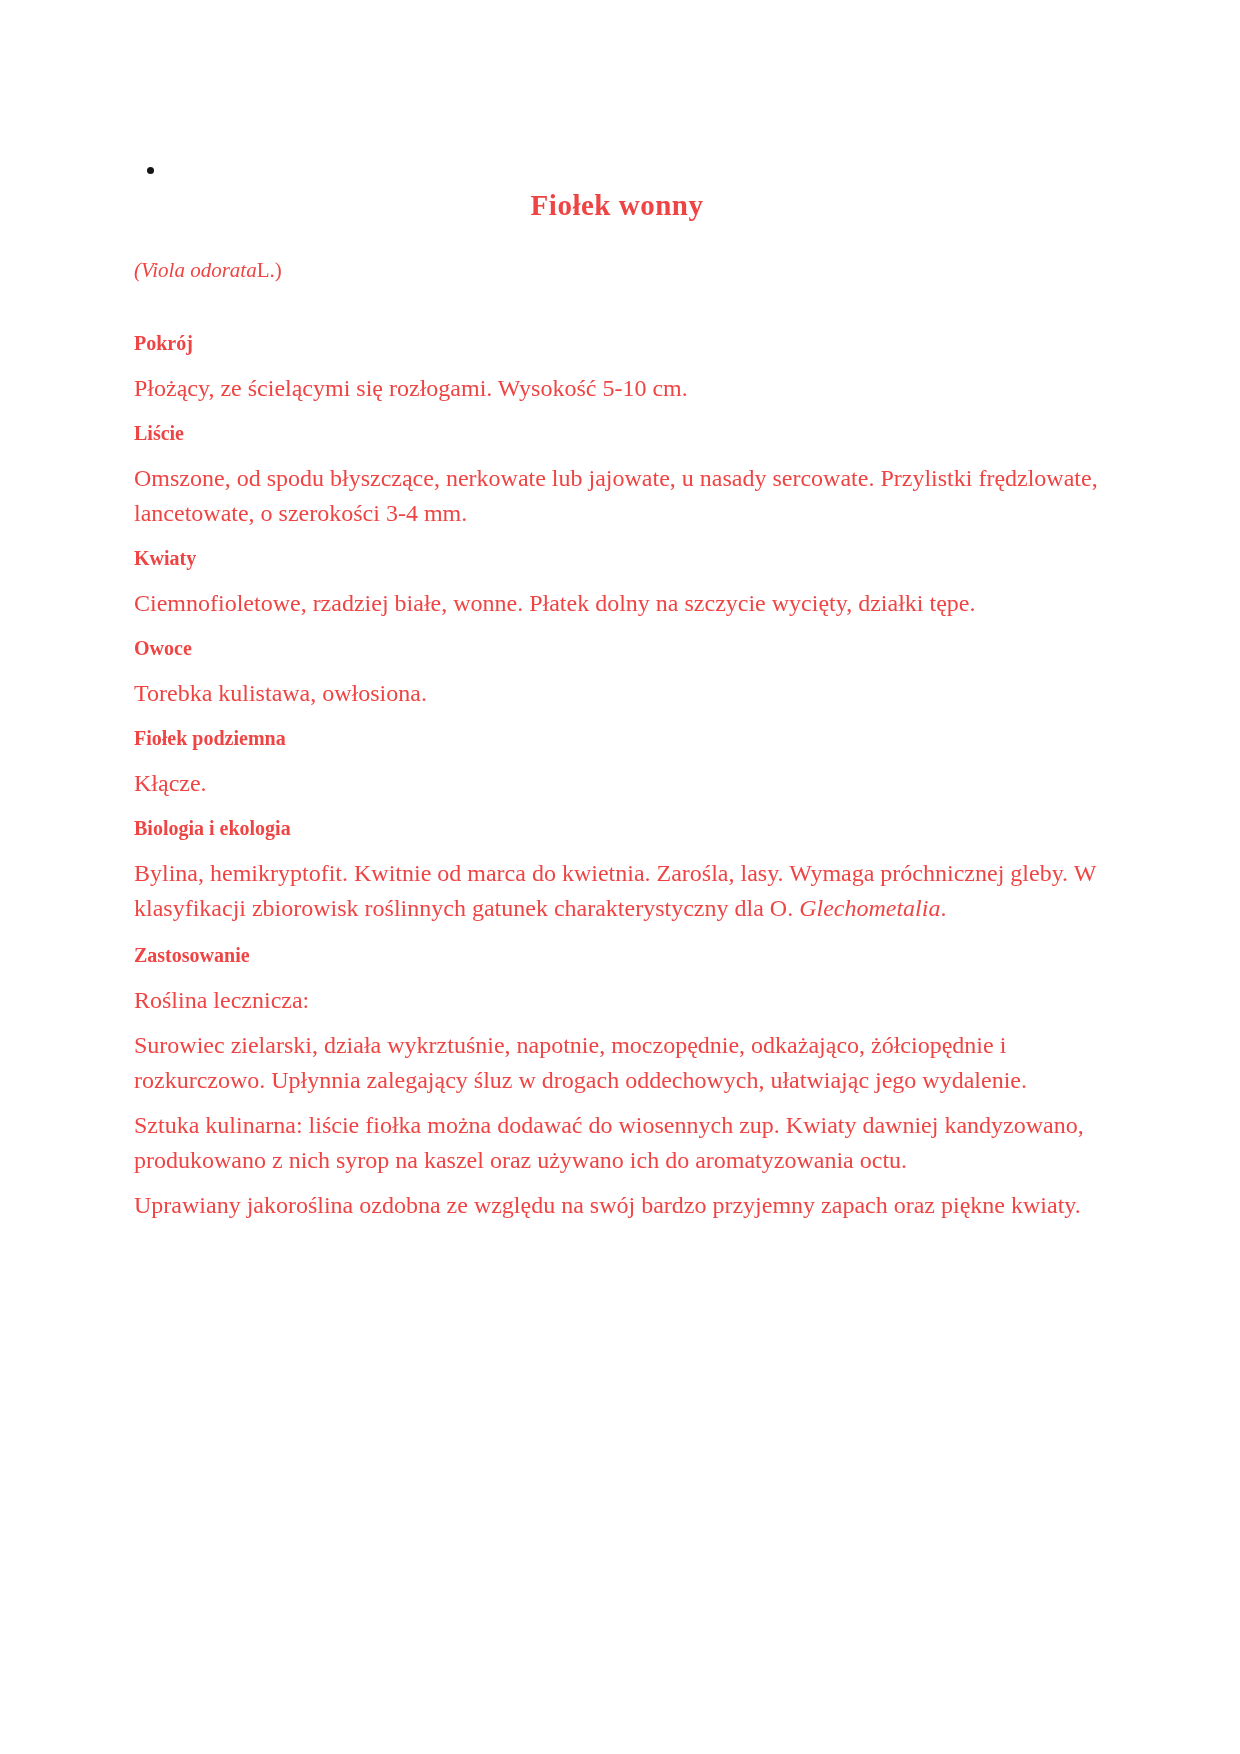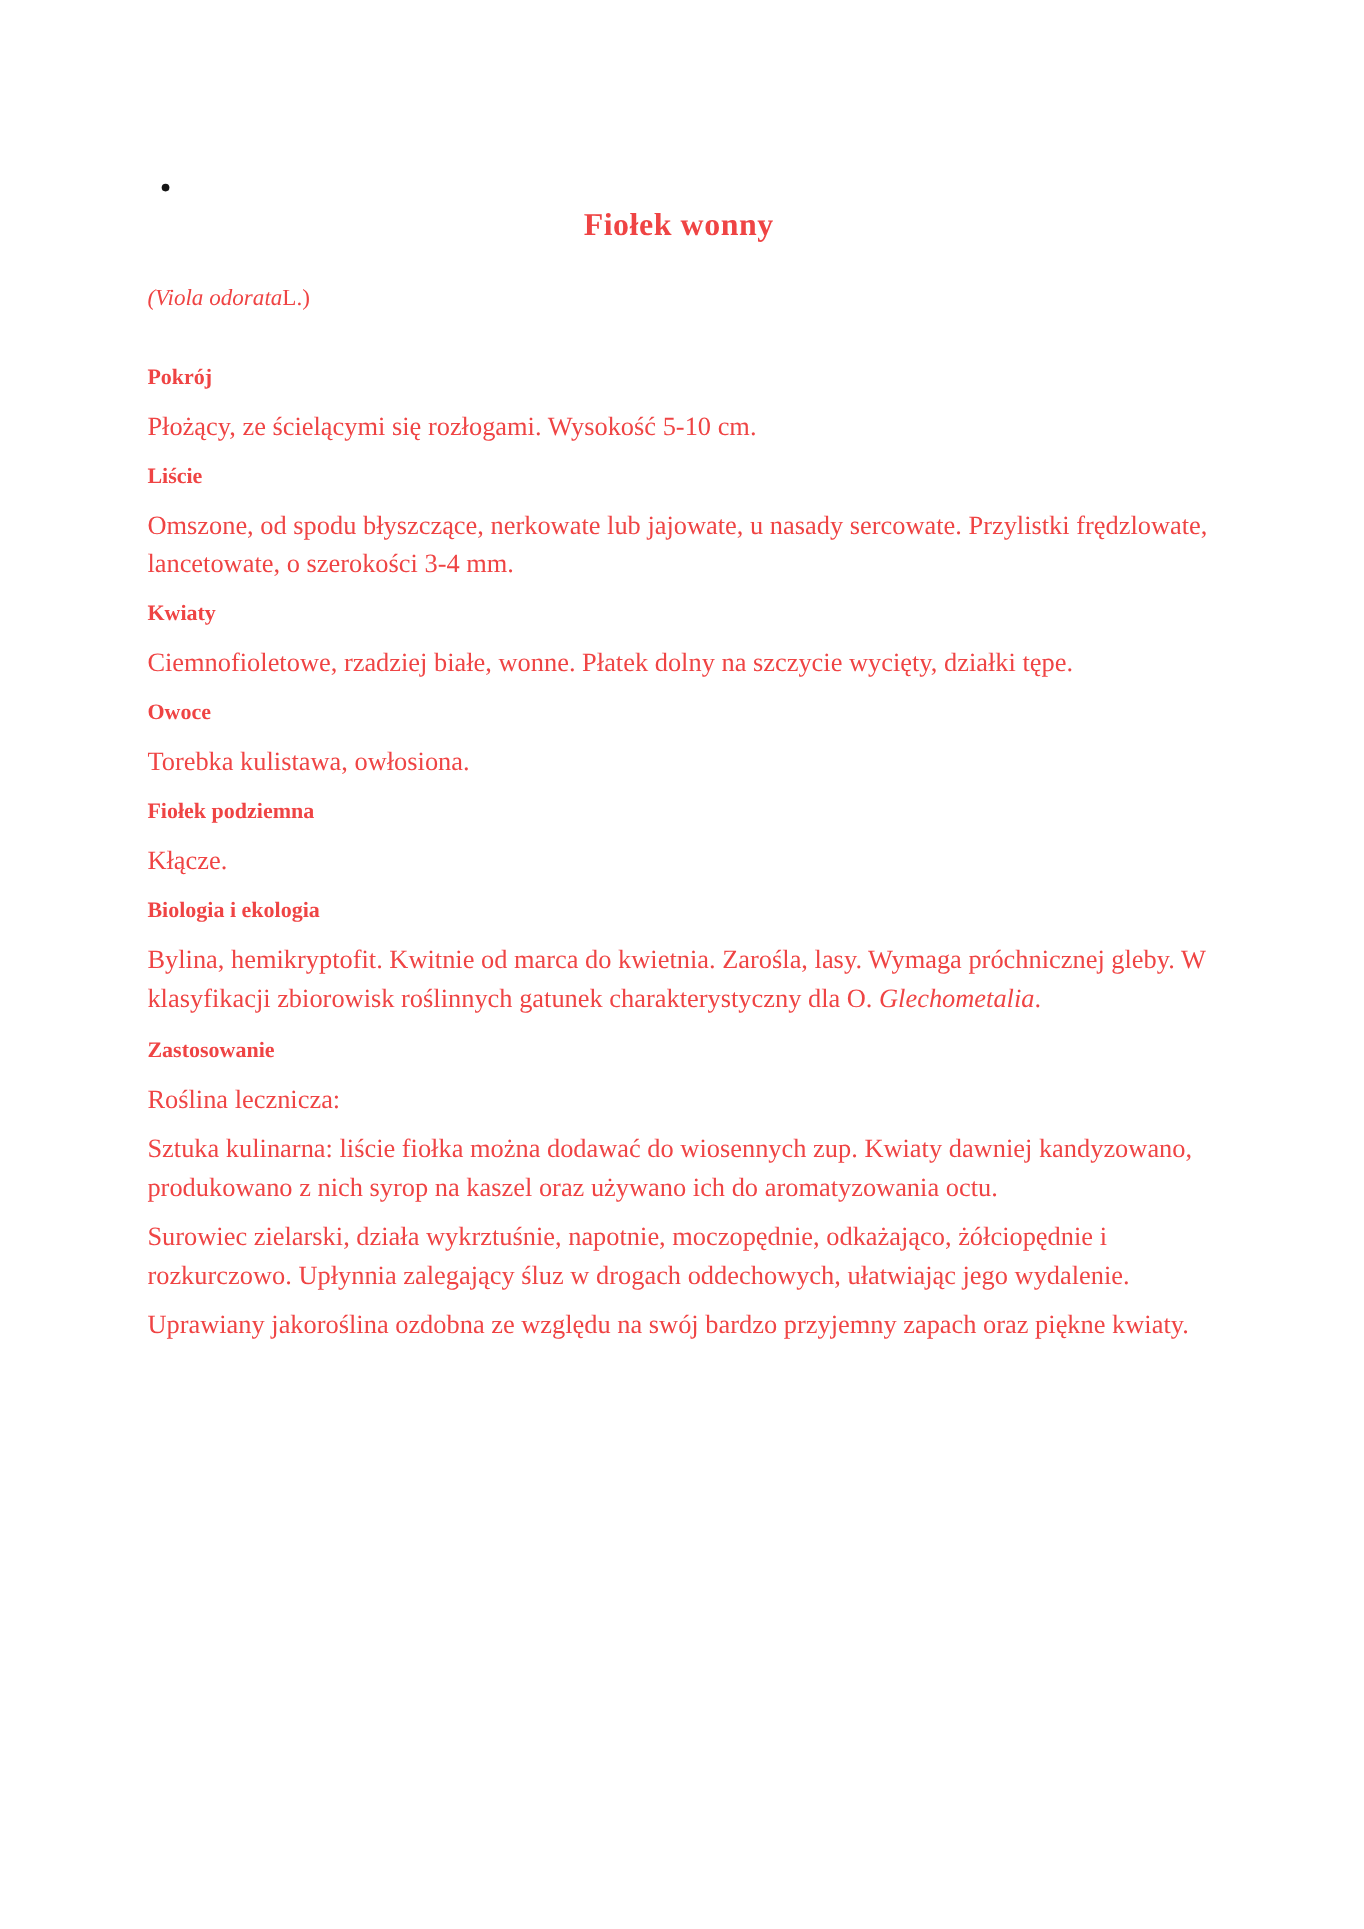--- a/index.html
+++ b/index.html
@@ -95,21 +95,21 @@
 
       <h2 class="section-heading">Fiołek podziemna</h2>
       <p class="para">Kłącze.</p>
 
       <h2 class="section-heading">Biologia i ekologia</h2>
       <p class="para"><span>Bylina, hemikryptofit. Kwitnie od marca do kwietnia. Zarośla, lasy. Wymaga próchnicznej gleby. W
 klasyfikacji zbiorowisk roślinnych gatunek charakterystyczny dla O. </span><span class="latin-italic">Glechometalia</span><span>.</span></p>
 
       <h2 class="section-heading extra-top">Zastosowanie</h2>
       <p class="para">Roślina lecznicza:</p>
+      <p class="para">Surowiec zielarski, działa wykrztuśnie, napotnie, moczopędnie, odkażająco, żółciopędnie i
+rozkurczowo. Upłynnia zalegający śluz w drogach oddechowych, ułatwiając jego wydalenie.</p>
       <p class="para">Sztuka kulinarna: liście fiołka można dodawać do wiosennych zup. Kwiaty dawniej kandyzowano,
 produkowano z nich syrop na kaszel oraz używano ich do aromatyzowania octu.</p>
-      <p class="para">Surowiec zielarski, działa wykrztuśnie, napotnie, moczopędnie, odkażająco, żółciopędnie i
-rozkurczowo. Upłynnia zalegający śluz w drogach oddechowych, ułatwiając jego wydalenie.</p>
       <p class="para">Uprawiany jakoroślina ozdobna ze względu na swój bardzo przyjemny zapach oraz piękne kwiaty.</p>
 
     </div>
   </div>
 </div>
 
 </body></html>

